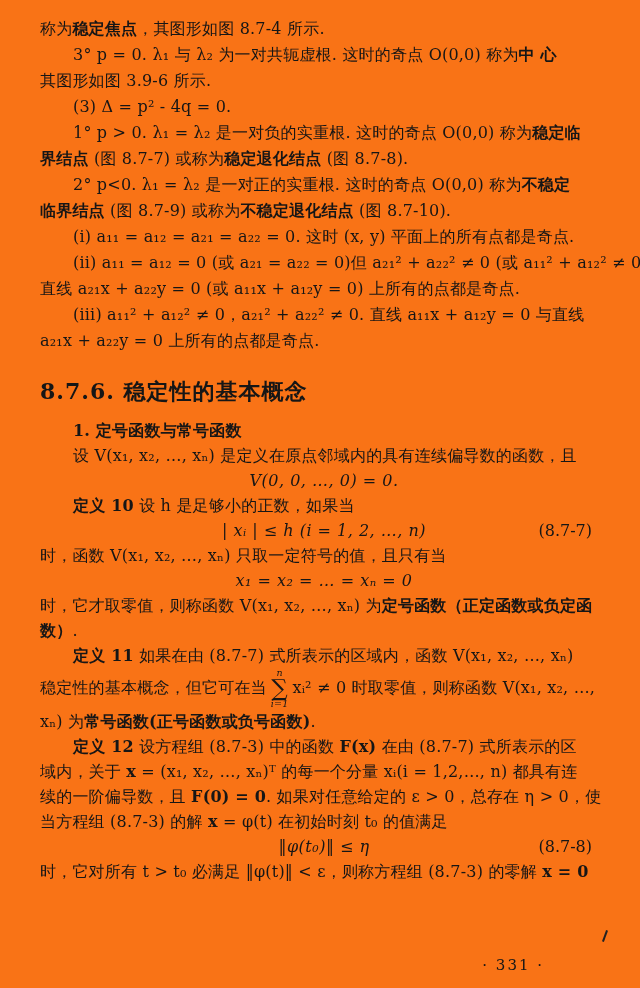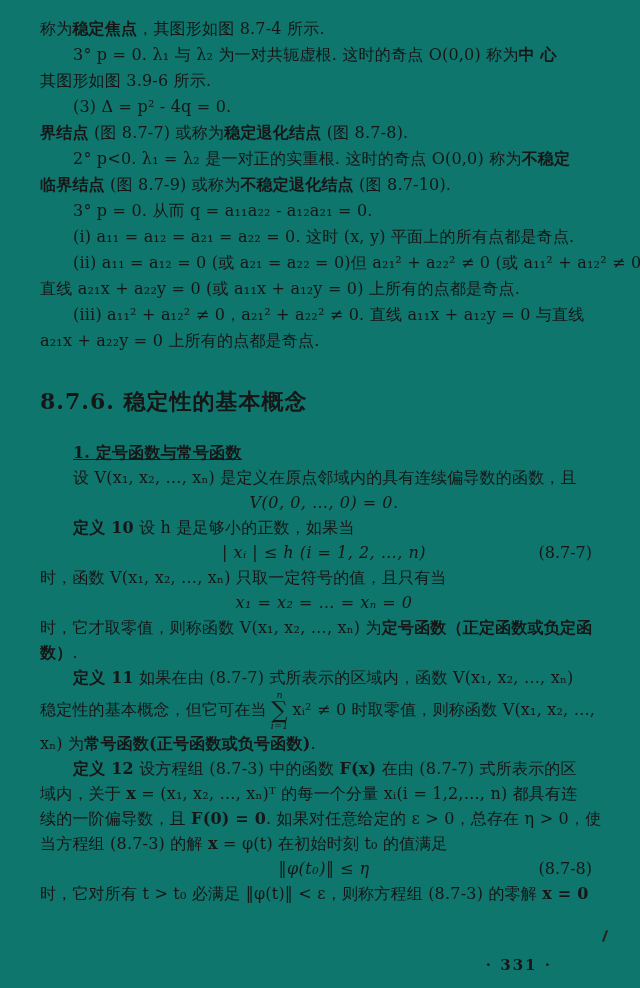--- a/index.html
+++ b/index.html
@@ -1,64 +1,64 @@
 <!DOCTYPE html>
 <html><head>
 <meta charset="utf-8">
 <style>
   html,body{margin:0;padding:0;background:#e8e8e6;}
   .page{
-    position:relative;width:640px;height:988px;background:#0f766e;
+    position:relative;width:640px;height:988px;background:#f97316;
     font-family:"DejaVu Serif","Liberation Serif",serif;
     color:#161616;font-size:16px;overflow:hidden;
     box-sizing:border-box;
   }
   .content{padding:16px 32px 0 40px;}
   .line{line-height:26px;white-space:nowrap;letter-spacing:.2px;}
   .lower .line{line-height:25px;}
   .in{padding-left:33px;}      
   .b{font-weight:bold;}
   .heading{
     font-weight:bold;font-size:22px;line-height:30px;
-    margin-top:32px;letter-spacing:1px;white-space:nowrap;
+    margin-top:22px;letter-spacing:1px;white-space:nowrap;
   }
-  .subhead{margin-top:24px;text-decoration:underline;}
+  .subhead{margin-top:12px;}
   .eqline{position:relative;text-align:center;line-height:25px;}
   .formula{font-style:italic;letter-spacing:.5px;}
   .eqnum{position:absolute;right:16px;top:0;font-style:normal;}
   .tall{line-height:44px;white-space:nowrap;}
   .sum{
     display:inline-flex;flex-direction:column;align-items:center;
     vertical-align:middle;line-height:1;margin:0 4px;
   }
   .sum .lim{font-size:9.5px;font-style:italic;}
   .sum .sigma{font-size:23px;line-height:.95;font-style:normal;}
   .footer{
-    position:absolute;right:88px;bottom:14px;
-    font-size:15px;letter-spacing:2px;font-weight:bold;
+    position:absolute;right:96px;bottom:14px;
+    font-size:15px;letter-spacing:2px;
   }
   .scan-mark{
     position:absolute;right:34px;bottom:46px;width:2px;height:12px;
     background:#222;transform:rotate(20deg);
   }
 </style>
 </head>
 <body>
 
 <div class="page">
   <div class="content">
 
     <div class="line"><span>称为</span><span class="b">稳定焦点</span><span>，其图形如图 8.7-4 所示.</span></div>
     <div class="line in"><span>3°  p = 0. λ₁ 与 λ₂ 为一对共轭虚根.  这时的奇点 O(0,0) 称为</span><span class="b">中 心</span></div>
     <div class="line"><span>其图形如图 3.9-6 所示.</span></div>
     <div class="line in"><span>(3) Δ = p² - 4q = 0.</span></div>
+    <div class="line in"><span>1°  p &gt; 0. λ₁ = λ₂ 是一对负的实重根.  这时的奇点 O(0,0) 称为</span><span class="b">稳定临</span></div>
     <div class="line"><span class="b">界结点</span><span> (图 8.7-7) 或称为</span><span class="b">稳定退化结点</span><span> (图 8.7-8).</span></div>
     <div class="line in"><span>2°  p&lt;0. λ₁ = λ₂ 是一对正的实重根.  这时的奇点 O(0,0) 称为</span><span class="b">不稳定</span></div>
     <div class="line"><span class="b">临界结点</span><span> (图 8.7-9) 或称为</span><span class="b">不稳定退化结点</span><span> (图 8.7-10).</span></div>
-    <div class="line in"><span>3°  p = 0. 从而 q = a₁₁a₂₂ - a₁₂a₂₁ = 0.</span></div>
     <div class="line in"><span>(i)  a₁₁ = a₁₂ = a₂₁ = a₂₂ = 0. 这时 (x, y) 平面上的所有点都是奇点.</span></div>
     <div class="line in"><span>(ii) a₁₁ = a₁₂ = 0 (或 a₂₁ = a₂₂ = 0)但 a₂₁² + a₂₂² ≠ 0 (或 a₁₁² + a₁₂² ≠ 0).</span></div>
     <div class="line"><span>直线 a₂₁x + a₂₂y = 0 (或 a₁₁x + a₁₂y = 0) 上所有的点都是奇点.</span></div>
     <div class="line in"><span>(iii) a₁₁² + a₁₂² ≠ 0，a₂₁² + a₂₂² ≠ 0. 直线 a₁₁x + a₁₂y = 0 与直线</span></div>
     <div class="line"><span>a₂₁x + a₂₂y = 0 上所有的点都是奇点.</span></div>
 
     <div class="heading">8.7.6. 稳定性的基本概念</div>
 
     <div class="lower">
       <div class="line in subhead b">1. 定号函数与常号函数</div>

